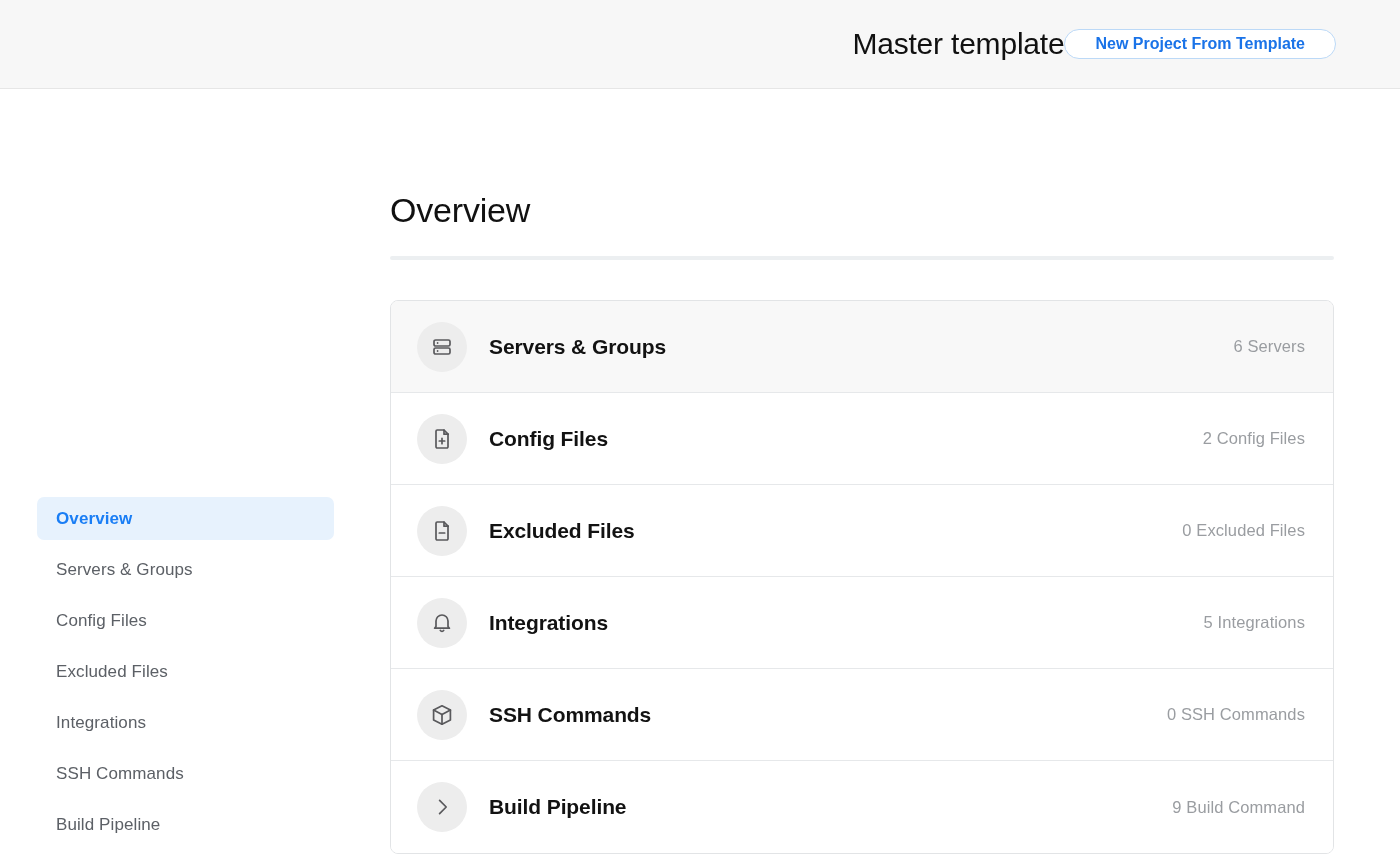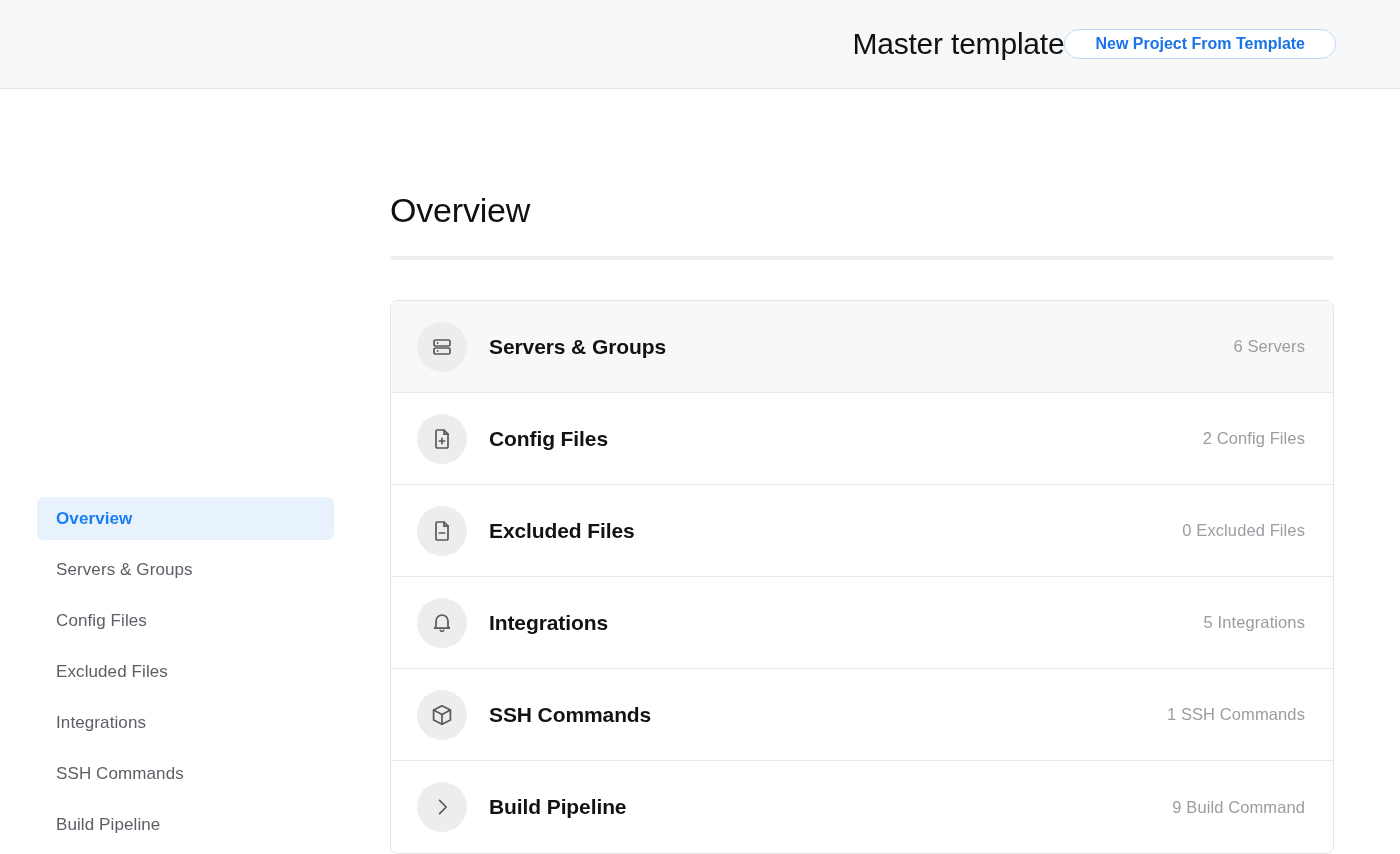--- a/index.html
+++ b/index.html
@@ -246,21 +246,21 @@
         </div>
         <div class="row">
           <span class="row-icon">
             <svg width="24" height="24" viewBox="0 0 24 24">
               <path d="M12 2.8 3.6 7.1v9.8L12 21.2l8.4-4.3V7.1z"></path>
               <path d="M3.6 7.1 12 11.6l8.4-4.5"></path>
               <path d="M12 11.6v9.6"></path>
             </svg>
           </span>
           <span class="row-label">SSH Commands</span>
-          <span class="row-count">1 SSH Commands</span>
+          <span class="row-count">0 SSH Commands</span>
         </div>
         <div class="row">
           <span class="row-icon">
             <svg width="24" height="24" viewBox="0 0 24 24" stroke-width="2.1">
               <path d="M9.6 5.4 16.2 12l-6.6 6.6"></path>
             </svg>
           </span>
           <span class="row-label">Build Pipeline</span>
           <span class="row-count">9 Build Command</span>
         </div>

